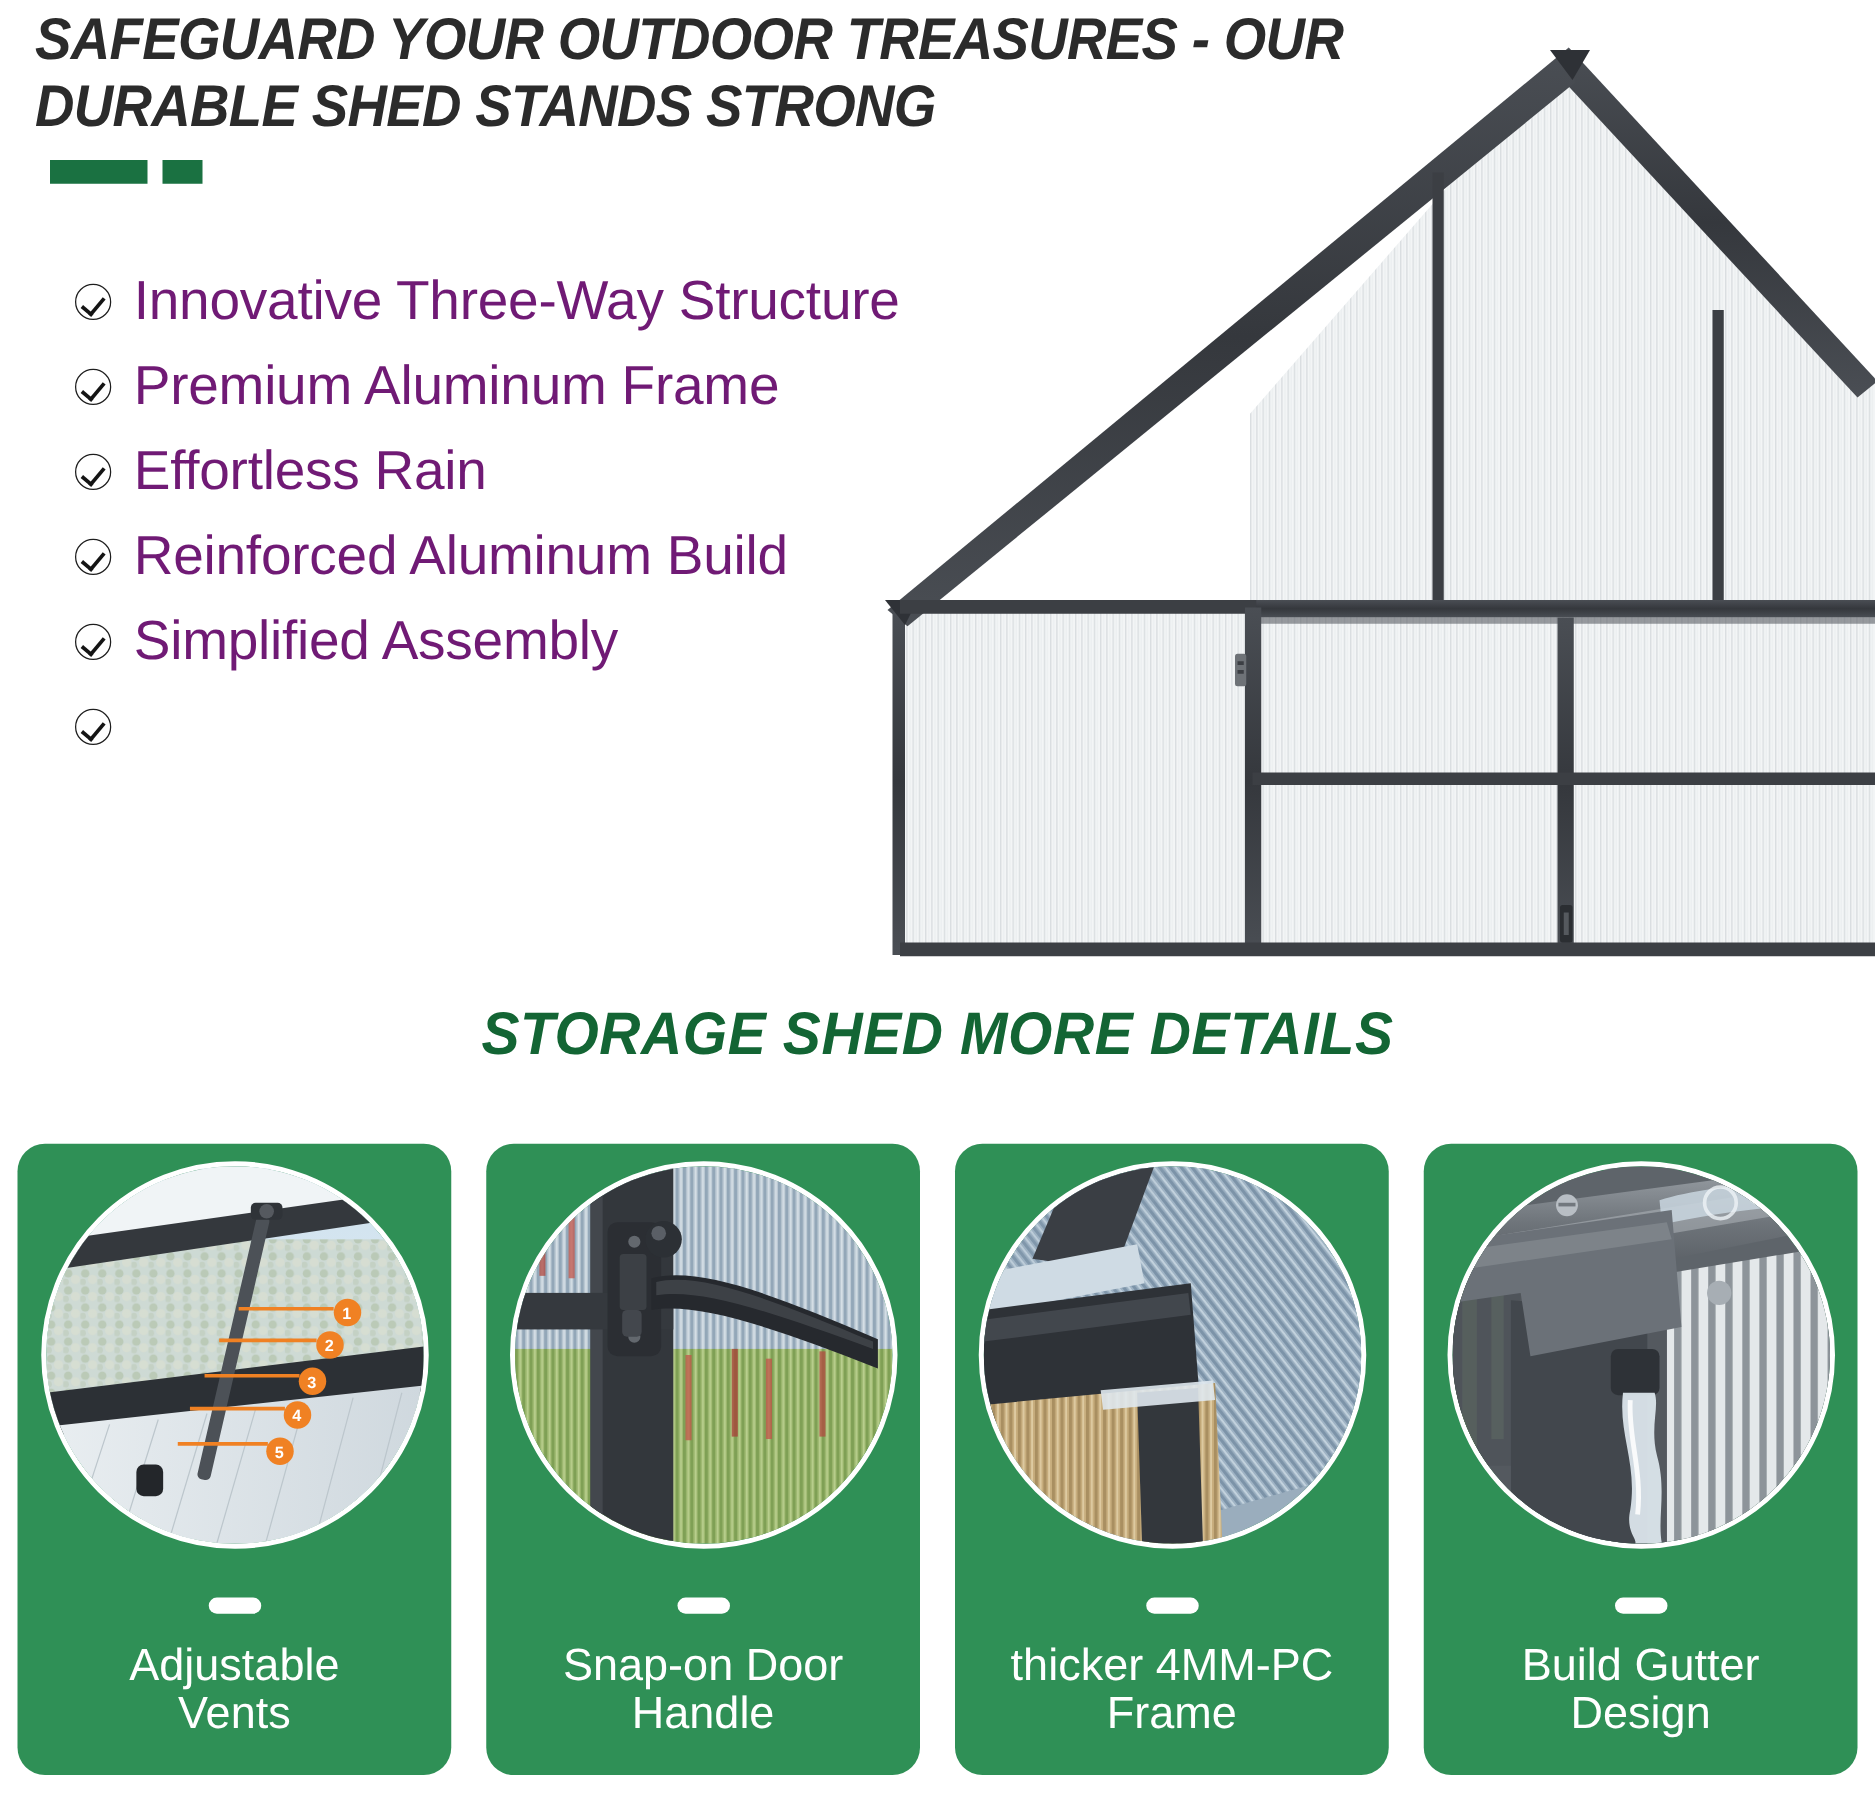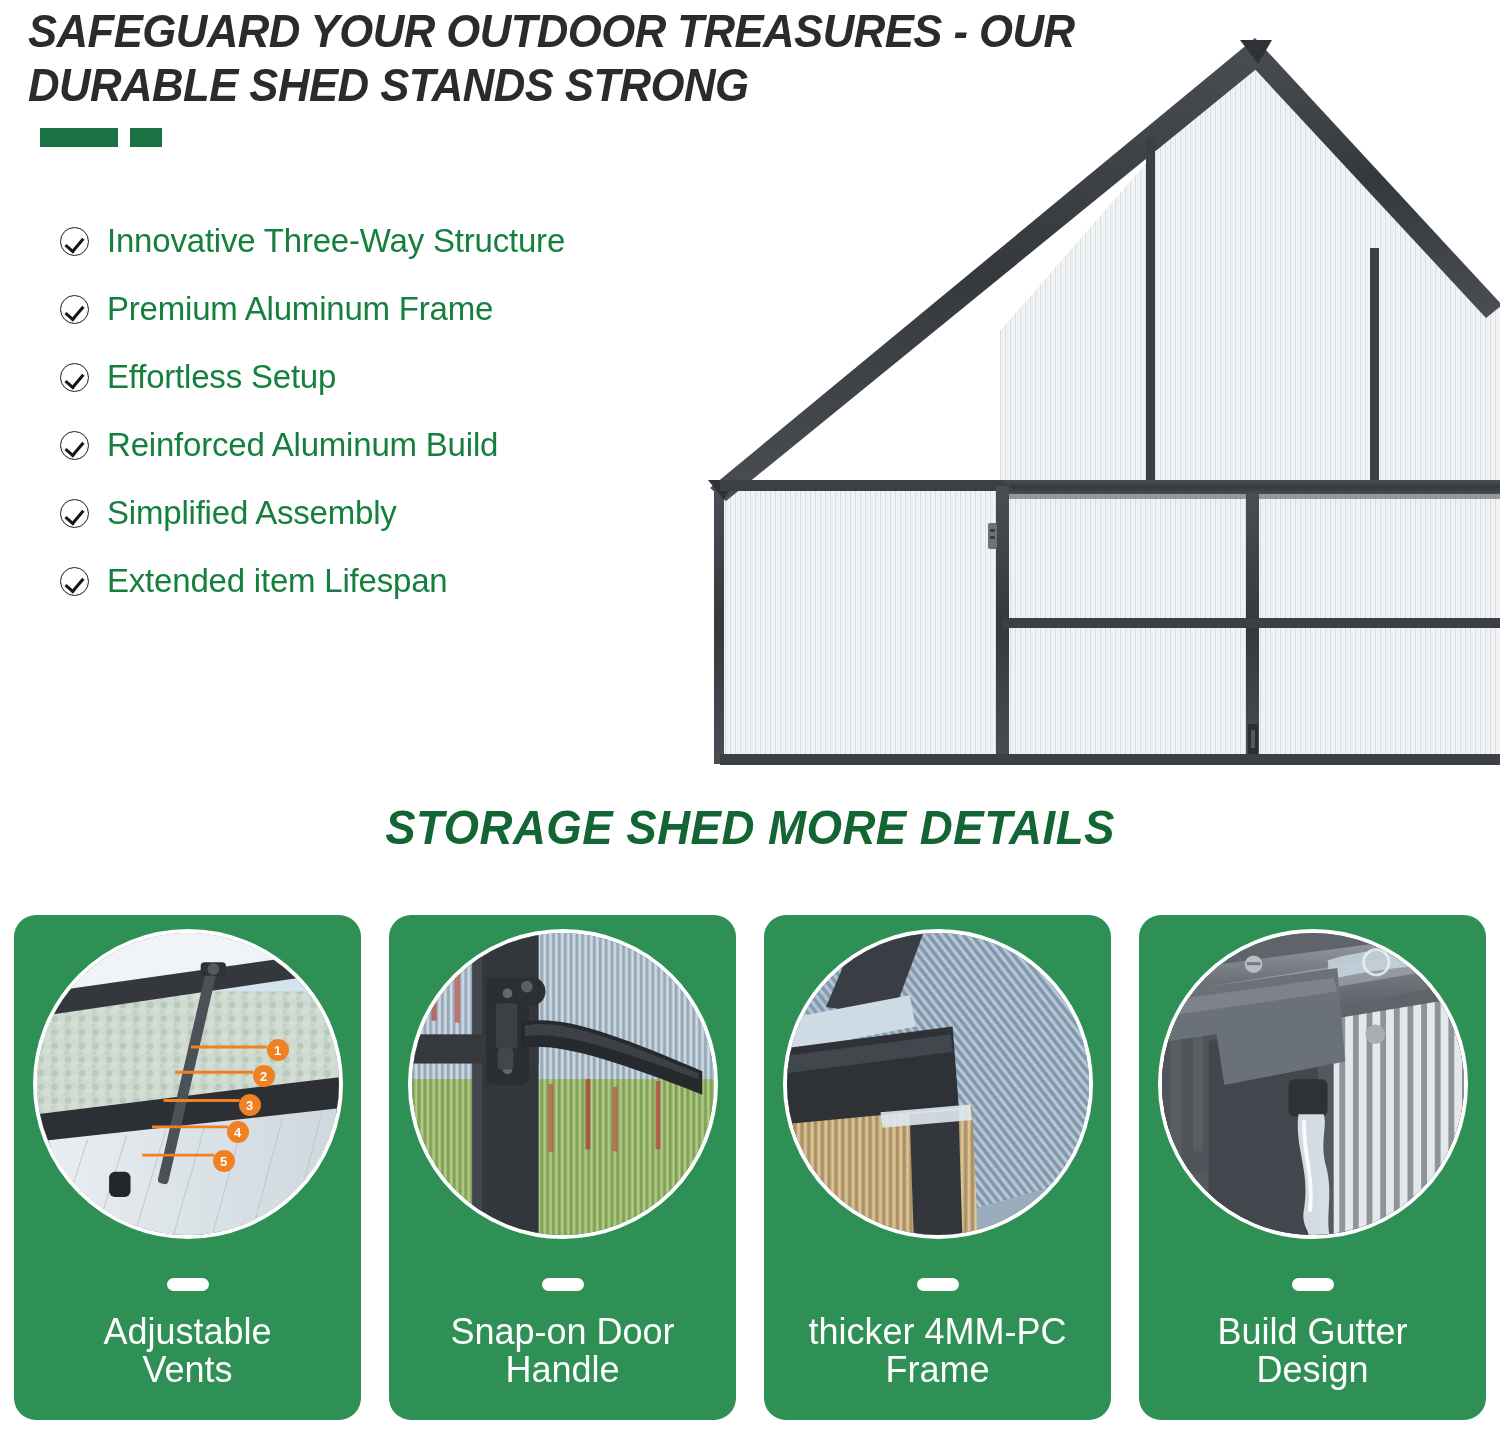--- a/index.html
+++ b/index.html
@@ -57,22 +57,22 @@
   .check-icon::before {
     content:"";
     position:absolute;
     left:7.5px; top:6px;
     width:8px; height:15px;
     border-right:3.6px solid #141414;
     border-bottom:3.6px solid #141414;
     transform:rotate(40deg);
   }
   .feature-label {
-    font-size:33px;
-    color:#15803d;
+    font-size:44px;
+    color:#701a75;
     letter-spacing:-0.2px;
     white-space:nowrap;
   }
 
   
   #shed-illustration {
     position:absolute;
     right:0; top:18px;
     width:820px; height:760px;
     z-index:1;
@@ -168,33 +168,32 @@
     <div class="feature-item">
       <span class="check-icon"></span>
       <span class="feature-label">Innovative Three-Way Structure</span>
     </div>
     <div class="feature-item">
       <span class="check-icon"></span>
       <span class="feature-label">Premium Aluminum Frame</span>
     </div>
     <div class="feature-item">
       <span class="check-icon"></span>
-      <span class="feature-label">Effortless Setup</span>
+      <span class="feature-label">Effortless Rain</span>
     </div>
     <div class="feature-item">
       <span class="check-icon"></span>
       <span class="feature-label">Reinforced Aluminum Build</span>
     </div>
     <div class="feature-item">
       <span class="check-icon"></span>
       <span class="feature-label">Simplified Assembly</span>
     </div>
     <div class="feature-item">
       <span class="check-icon"></span>
-      <span class="feature-label">Extended item Lifespan</span>
     </div>
   </div>
 
   <div id="shed-illustration">
     <svg viewBox="0 0 820 760" preserveAspectRatio="xMaxYMin meet">
       <defs>
         <pattern id="corr" width="5" height="6" patternUnits="userSpaceOnUse">
           <rect width="5" height="6" fill="#f3f5f6"></rect>
           <rect x="0" y="0" width="1.1" height="6" fill="#d9dde0"></rect>
           <rect x="2.6" y="0" width="0.6" height="6" fill="#e6eaec"></rect>

